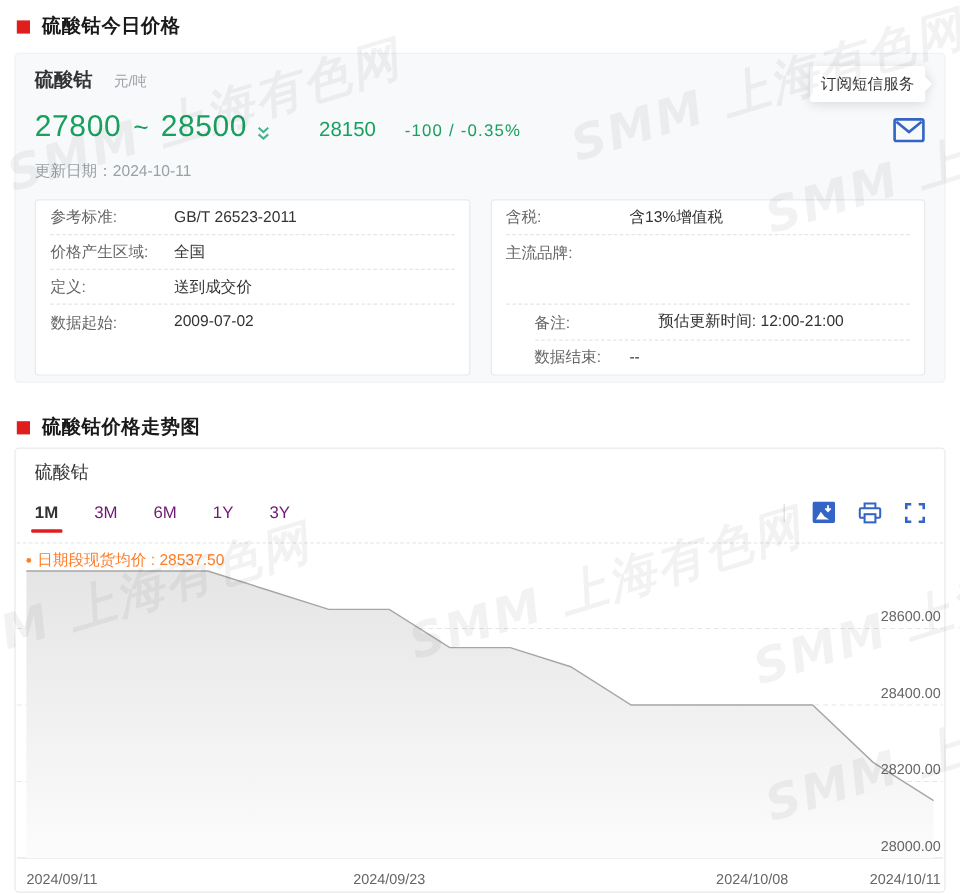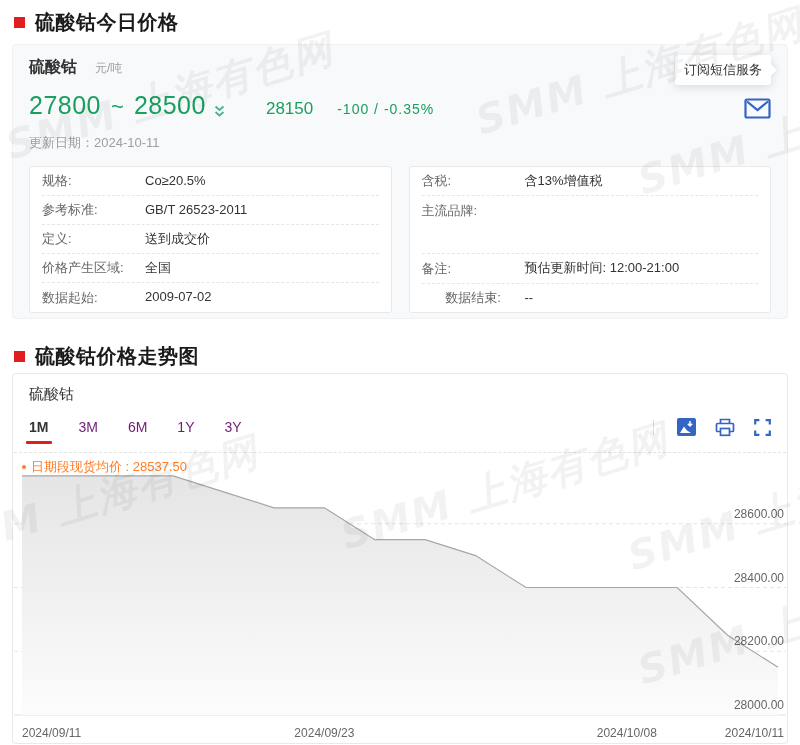--- a/index.html
+++ b/index.html
@@ -16,21 +16,21 @@
     font: italic bold 40px "DejaVu Sans", sans-serif;
     letter-spacing:2px; color:rgba(0,0,0,0.05);
     transform: translate(-50%,-50%) rotate(-17deg);
     z-index:5;
   }
 
   
   .section-title { display:flex; align-items:center; gap:10px; padding:10px 0 0 14px; height:34px; }
   .section-title.second { height:48px; padding-top:26px; }
   .sq { width:11px; height:11px; background:var(--accent-red,#e01e1e); flex:none; }
-  .section-title b { font-size:20px; color:#1a1a1a; letter-spacing:0.5px; }
+  .section-title b { font-size:16px; color:#1a1a1a; letter-spacing:0.5px; }
 
   
   .card1 {
     margin:10px 12px 0; height:275px; background:#f8f9fa;
     border:1px solid #f0f1f2; border-radius:4px; padding:12px 16px;
   }
   .c1-head { display:flex; align-items:flex-start; height:30px; }
   .prod { font-size:16px; font-weight:bold; color:#333; }
   .unit { font-size:12px; color:#9aa0a6; margin-left:18px; padding-top:3px; }
   .head-right { margin-left:auto; display:flex; align-items:flex-end; gap:12px; position:relative; top:-2px;flex-direction:column; }
@@ -52,21 +52,21 @@
   .dd-arrow { align-self:center; margin:8px 0 0 7px; }
   .avg { font-size:17px; color:var(--price-green,#18a05f); margin-left:40px; }
   .chg { font-size:14px; color:var(--price-green,#18a05f); margin-left:24px; letter-spacing:1px; }
   .upd { margin-top:7px; font-size:13px; color:#9aa0a6; }
 
   .tables { display:flex; gap:17px; margin-top:14px; }
   .spec-table { flex:1; background:#fff; border:1px solid #e9e9e9; border-radius:3px; padding:0 12px; }
   .trow { display:flex; align-items:center; height:29px; border-bottom:1px dashed #e6e6e6; font-size:13px; }
   .trow:last-child { border-bottom:none; }
   .trow.tall { height:58px; align-items:flex-start; padding-top:6px; }
-  .trow.h30 { height:30px; } .trow.h28 { height:28px;text-align:center; }
+  .trow.h30 { height:30px;margin-left:24px; } .trow.h28 { height:28px;text-align:center; }
   .tlabel { width:103px; flex:none; color:#666; }
   .tvalue { color:#333; line-height:1.55; }
 
   
   .card2 {
     margin:6px 12px 0; height:371px; background:#fff;
     border:1px solid #e9e9e9; border-radius:4px; padding:10px 16px 0;
   }
   .chart-title { font-size:15px; color:#333; line-height:20px; }
   .tabs-row { display:flex; align-items:center; margin-top:8px; height:30px; }
@@ -135,34 +135,30 @@
       </span>
       <span class="avg">28150</span>
       <span class="chg">-100 / -0.35%</span>
     </div>
 
     <div class="upd">更新日期：2024-10-11</div>
 
     <div class="tables">
       <div class="spec-table">
         <div class="trow">
-          <span class="tlabel">规格:</span>
-          <span class="tvalue">Co≥20.5%</span>
-        </div>
-        <div class="trow">
           <span class="tlabel">参考标准:</span>
           <span class="tvalue">GB/T 26523-2011</span>
         </div>
         <div class="trow">
+          <span class="tlabel">价格产生区域:</span>
+          <span class="tvalue">全国</span>
+        </div>
+        <div class="trow">
           <span class="tlabel">定义:</span>
           <span class="tvalue">送到成交价</span>
-        </div>
-        <div class="trow">
-          <span class="tlabel">价格产生区域:</span>
-          <span class="tvalue">全国</span>
         </div>
         <div class="trow">
           <span class="tlabel">数据起始:</span>
           <span class="tvalue">2009-07-02</span>
         </div>
       </div>
 
       <div class="spec-table">
         <div class="trow">
           <span class="tlabel">含税:</span>

